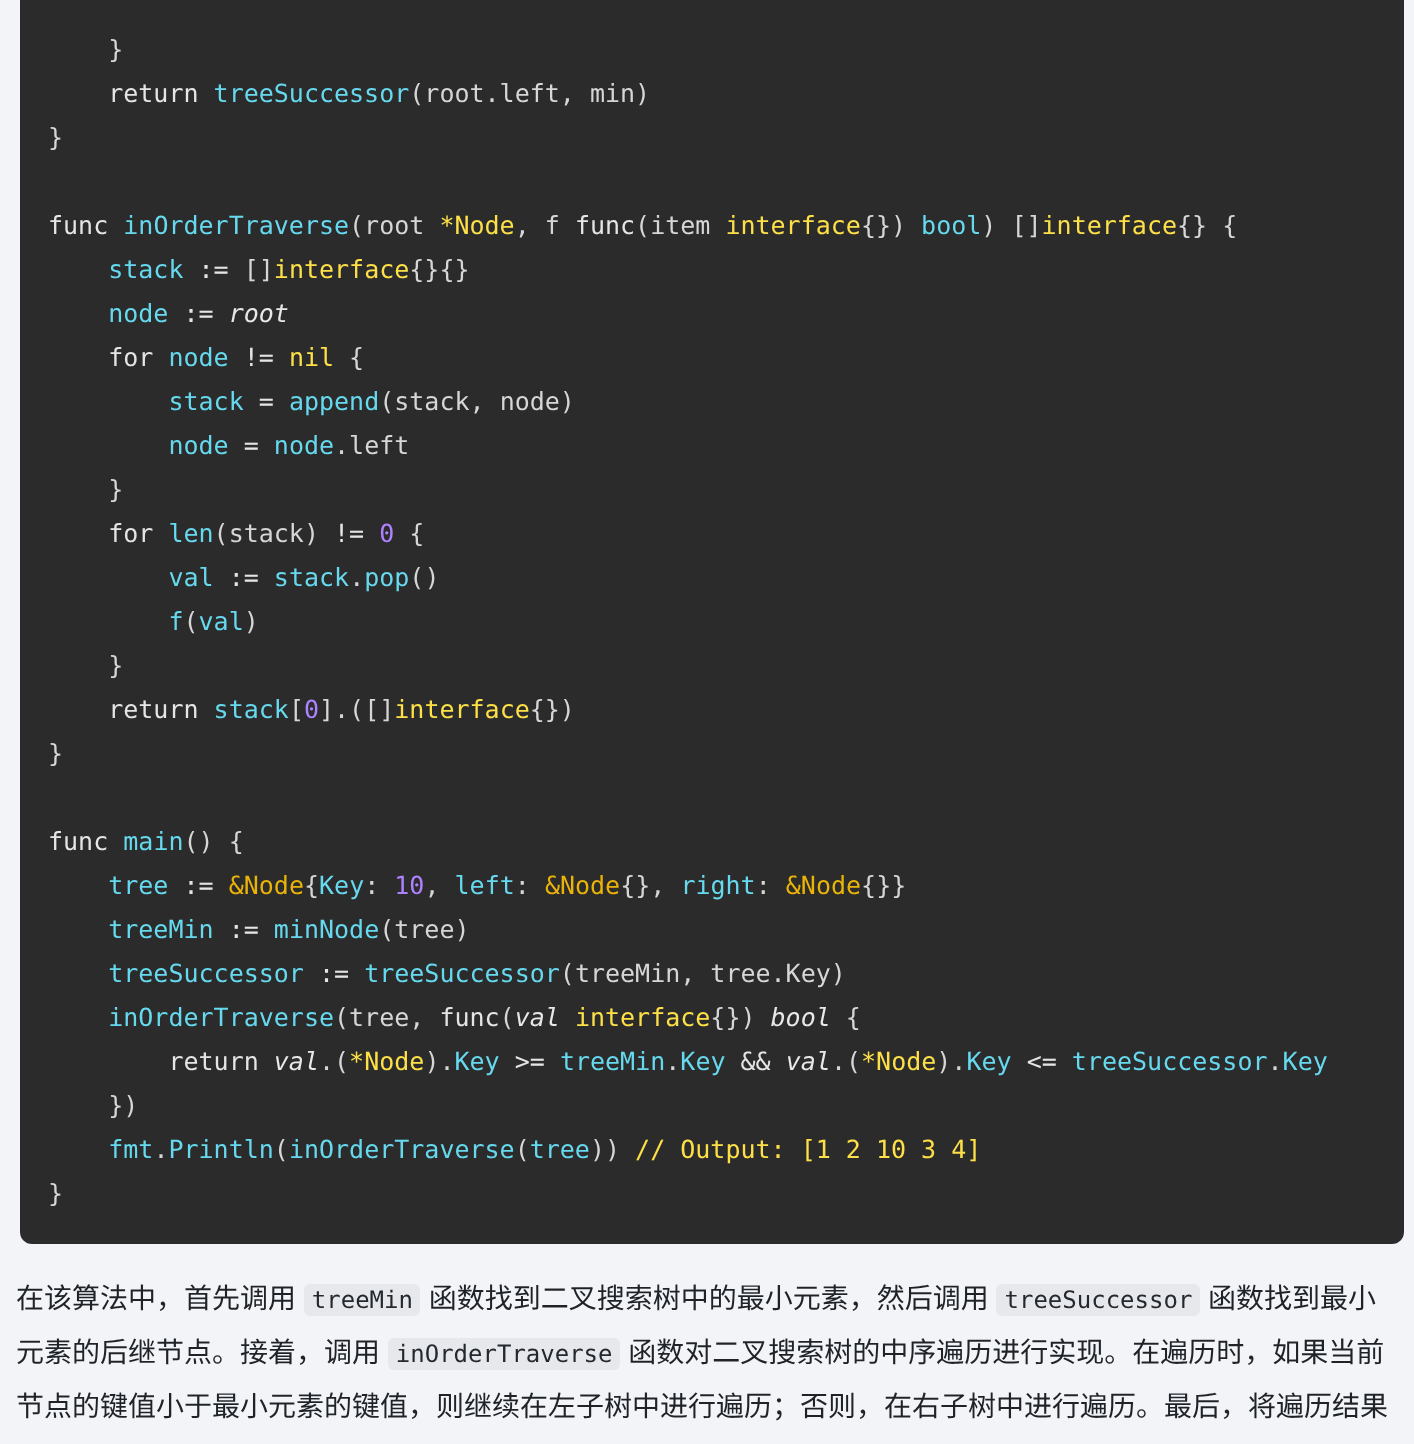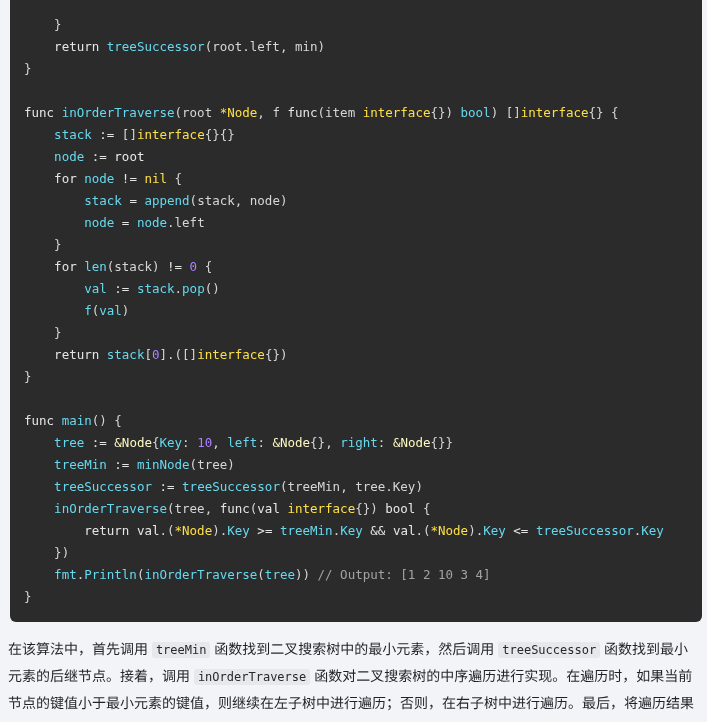--- a/index.html
+++ b/index.html
@@ -35,25 +35,25 @@
     color: #d6d6d6;
     white-space: pre;
     tab-size: 4;
   }
   pre.code .ln { display: block; min-height: 22px; }
 
   
   .kw   { color: #e5e5e5; }      
   .typ  { color: #fde047; }      
   .num  { color: #ae81ff; }      
-  .cmt  { color: #a3a3a3; text-align: center; }      
+  .cmt  { color: #fde047; text-align: center; }      
   .pun  { color: #d6d6d6; }      
-  .pl   { color: #fef9c3; }      
+  .pl   { color: #eab308; }      
   .id   { color: #66d9ef; }
-  .plain{ color: #e8e8e8; }
+  .plain{ color: #e8e8e8; font-style: italic; }
 
   
   .prose {
     padding: 14px 8px 0 8px;
     color: #1f2328;
     font-size: 14px;
     line-height: 26px;
   }
   .prose p { margin: 0 0 0 0; }
   code.inline {

